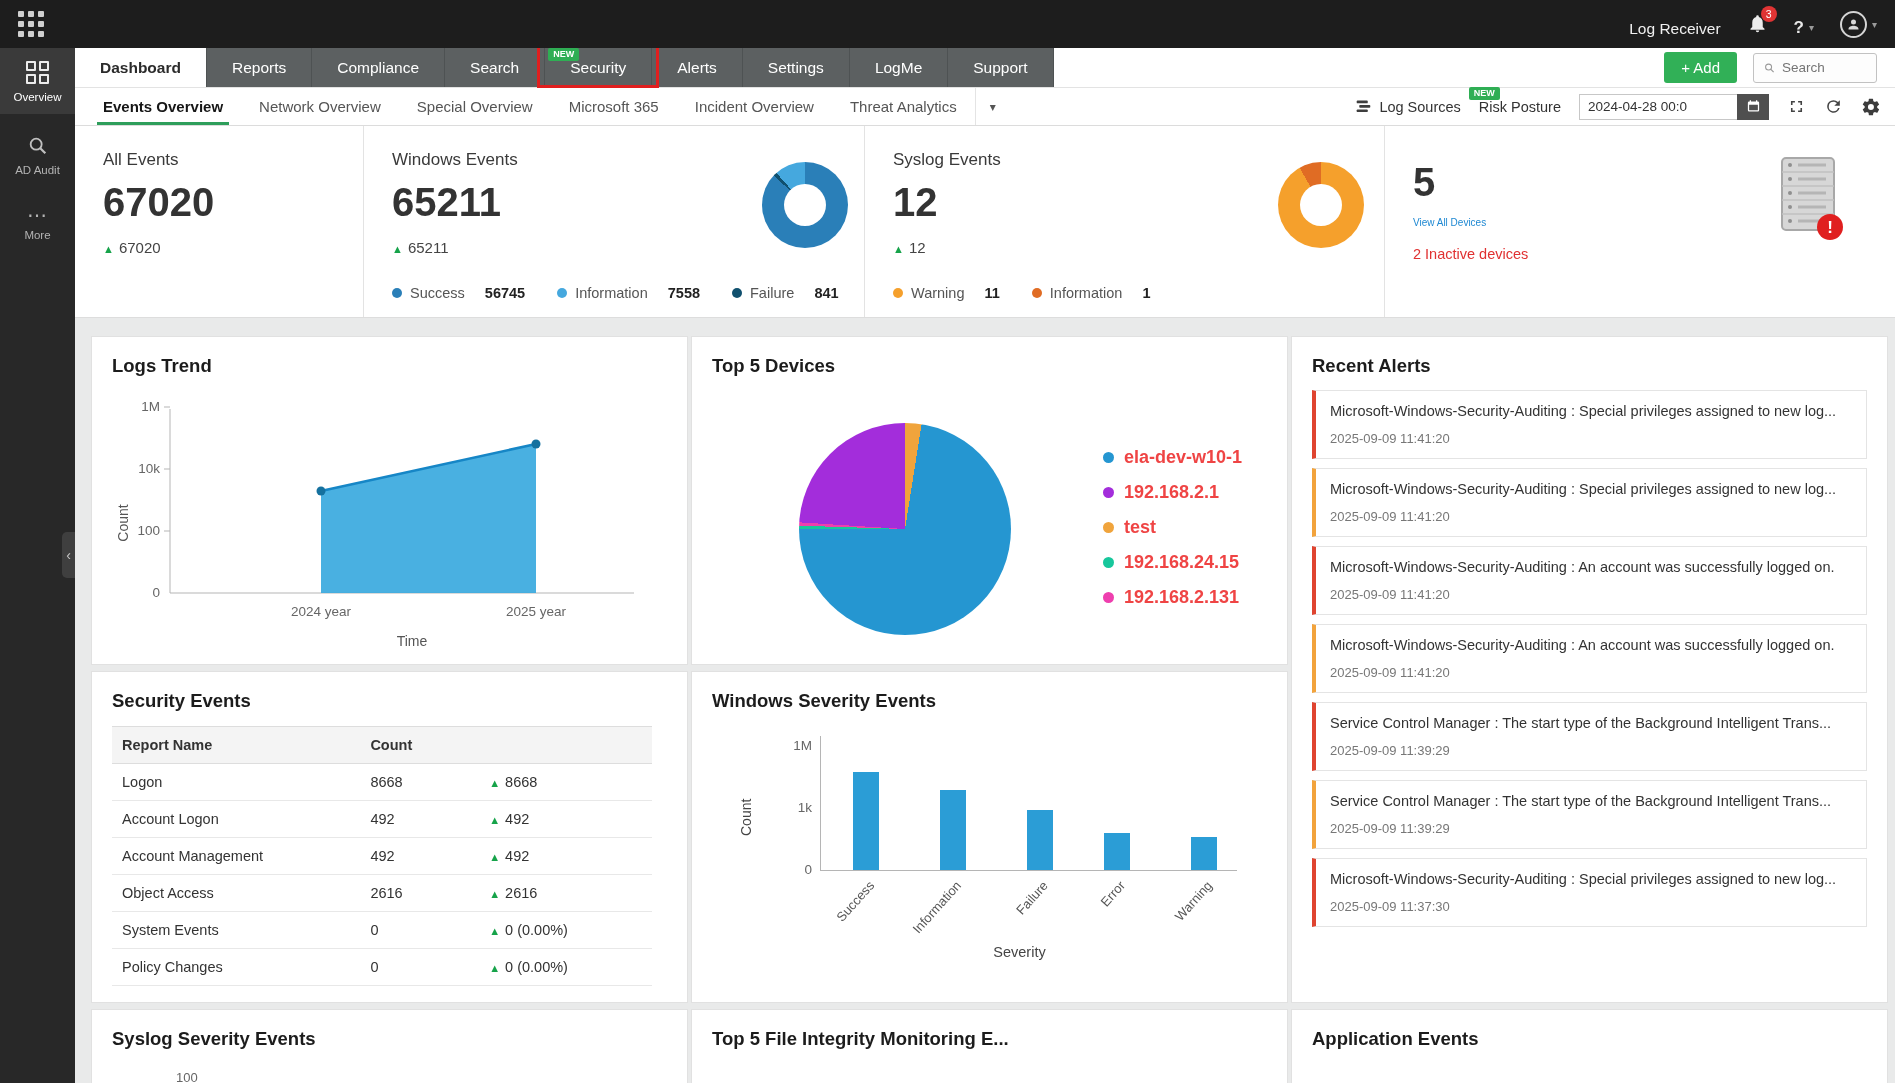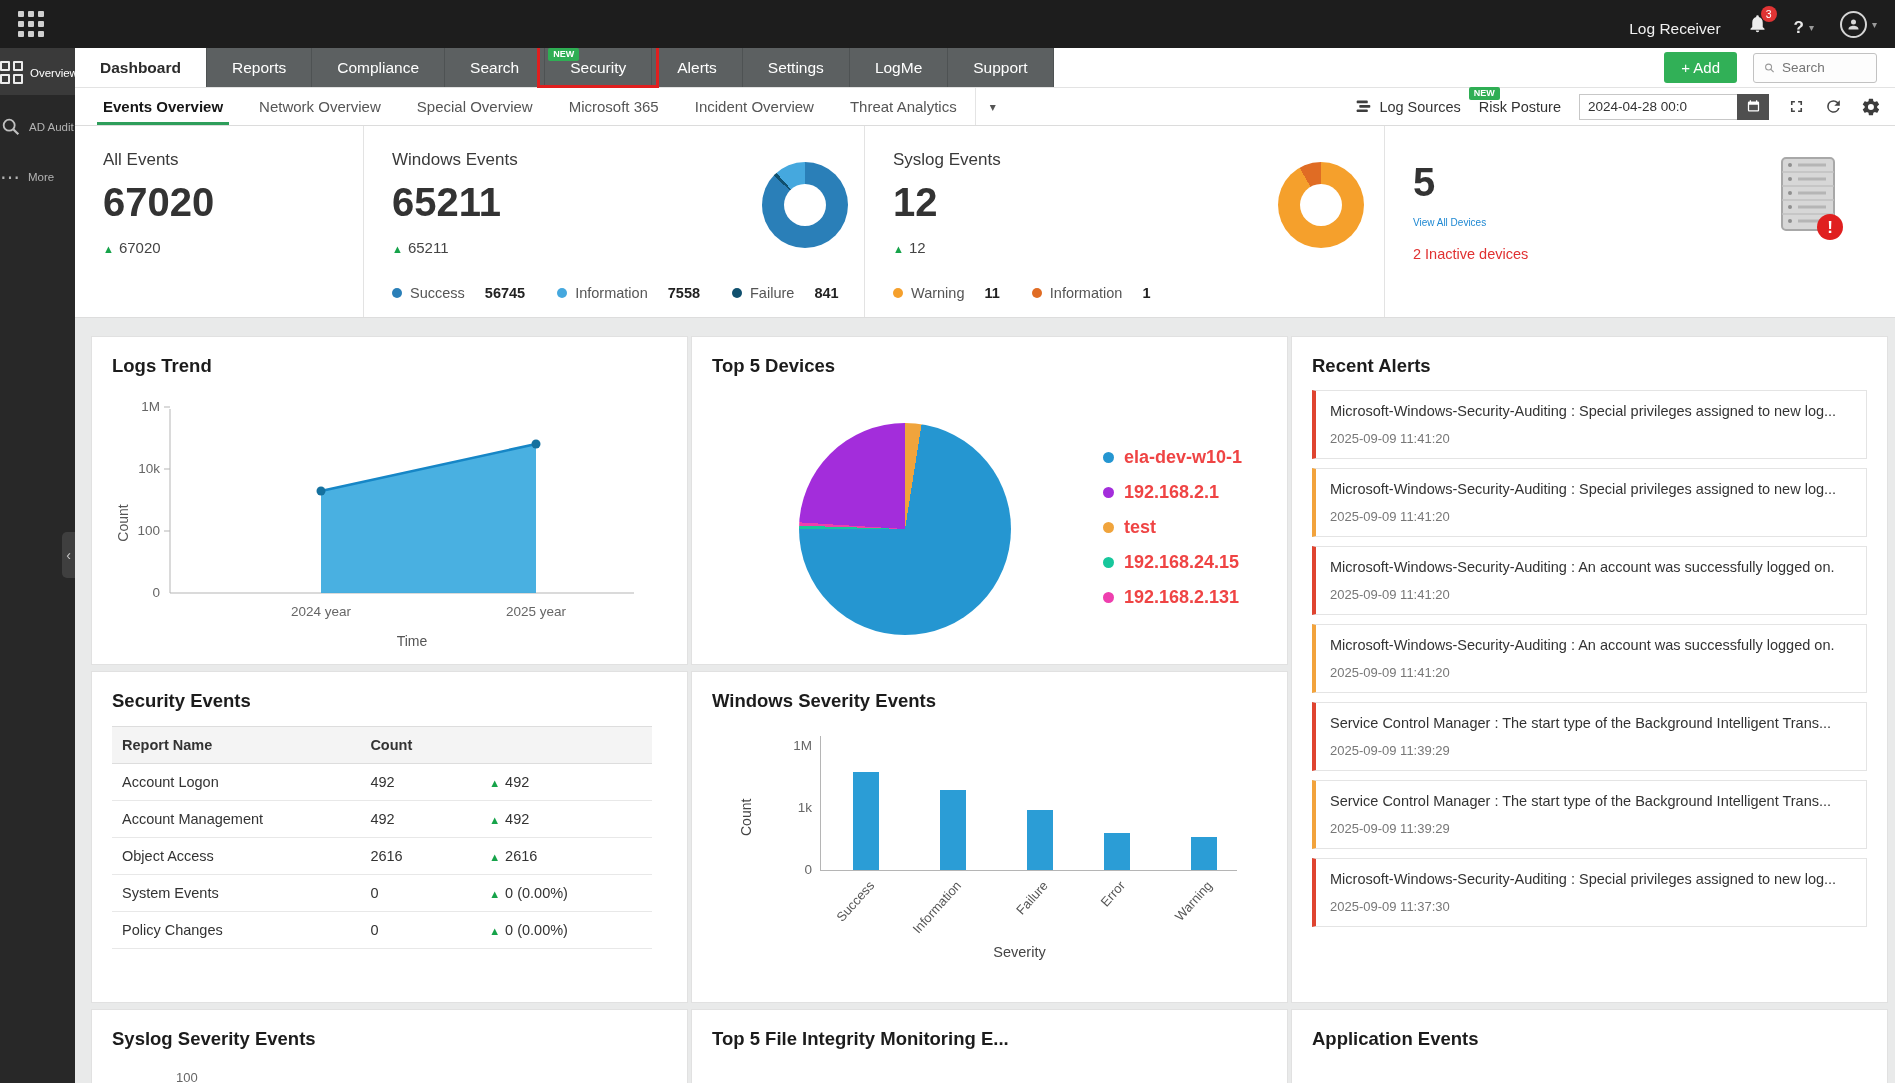--- a/index.html
+++ b/index.html
@@ -13,21 +13,21 @@
   .product{color:#f0f0f0;font-size:15.5px;cursor:pointer}
   .bellwrap{position:relative;cursor:pointer}
   .notif-badge{position:absolute;top:-7px;right:-9px;background:#e03434;color:#fff;font-size:10.5px;min-width:16px;height:16px;border-radius:9px;display:flex;align-items:center;justify-content:center;padding:0 3px}
   .helpwrap{color:#e8e8e8;font-size:17px;font-weight:bold;display:flex;align-items:center;gap:5px;cursor:pointer}
   .caret{color:#9a9a9a;font-size:10px;font-weight:normal}
   .avatarwrap{display:flex;align-items:center;gap:5px;cursor:pointer}
   .avatar-circle{width:27px;height:27px;border:2px solid #d5d5d5;border-radius:50%;display:flex;align-items:center;justify-content:center}
 
   
   .sidebar{position:absolute;top:48px;left:0;width:75px;bottom:0;background:#282828;z-index:30}
-  .side-item{display:flex;flex-direction:row;align-items:center;gap:7px;padding:13px 0 11px;color:#b3b3b3;font-size:11.5px;cursor:pointer;margin-bottom:8px}
+  .side-item{display:flex;flex-direction:column;align-items:center;gap:7px;padding:13px 0 11px;color:#b3b3b3;font-size:11.5px;cursor:pointer;margin-bottom:8px}
   .side-item.active{background:#3a3a3a;color:#fff}
   .grid4{display:grid;grid-template-columns:10px 10px;gap:3px}
   .grid4 span{width:10px;height:10px;border:2px solid #ececec;border-radius:1px}
   .more-dots{font-size:20px;line-height:14px;color:#b3b3b3;letter-spacing:1px}
   .collapse{position:absolute;top:484px;right:0;width:13px;height:46px;background:#3f3f3f;border-radius:5px 0 0 5px;display:flex;align-items:center;justify-content:center;color:#c5c5c5;font-size:14px;cursor:pointer}
 
   
   .main{position:absolute;left:75px;top:48px;right:0;bottom:0;display:flex;flex-direction:column}
 
   .navrow{height:40px;background:#fff;display:flex;align-items:stretch;border-bottom:1px solid #e3e3e3;flex:0 0 auto}
@@ -434,20 +434,25 @@
         <table class="sec-table">
           <thead>
             <tr>
               <th class="col-name">Report Name</th>
               <th class="col-count">Count</th>
               <th class="col-delta"></th>
             </tr>
           </thead>
           <tbody>
             <tr>
+              <td>Logon</td>
+              <td>8668</td>
+              <td><span class="up">▲</span><span>8668</span></td>
+            </tr>
+            <tr>
               <td>Account Logon</td>
               <td>492</td>
               <td><span class="up">▲</span><span>492</span></td>
             </tr>
             <tr>
               <td>Account Management</td>
               <td>492</td>
               <td><span class="up">▲</span><span>492</span></td>
             </tr>
             <tr>

